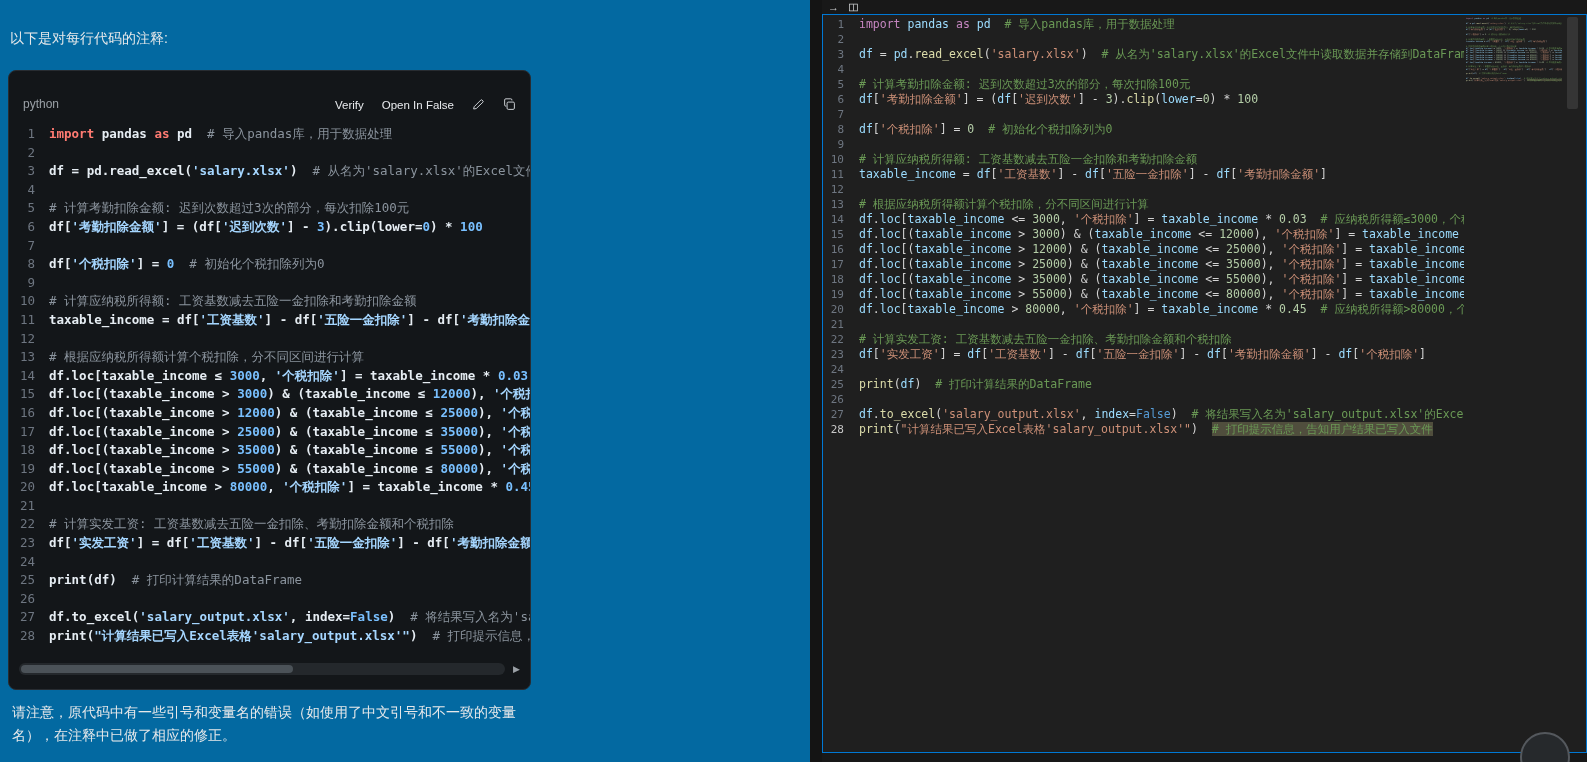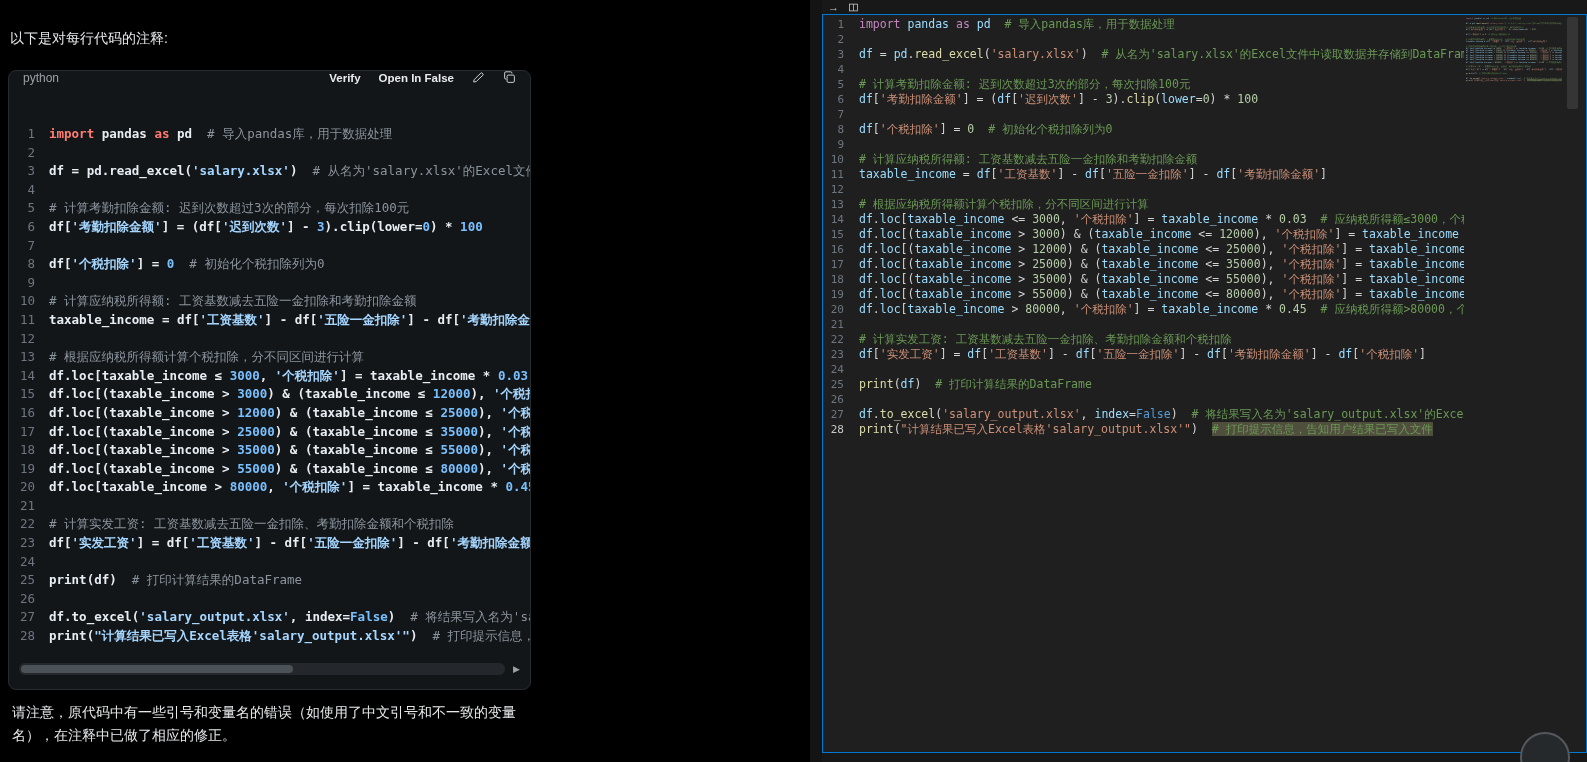--- a/index.html
+++ b/index.html
@@ -1,29 +1,29 @@
 <!DOCTYPE html>
 <html><head>
 <meta charset="utf-8">
 <style>
   *{margin:0;padding:0;box-sizing:border-box}
   html,body{width:1587px;height:762px;overflow:hidden;background:#141414}
   body{font-family:"Liberation Sans",sans-serif}
   .app{position:relative;width:1587px;height:762px;display:flex}
 
   
-  .chat-panel{position:relative;width:810px;height:762px;background:#000000;flex:none}
+  .chat-panel{position:relative;width:810px;height:762px;background:#0369a1;flex:none}
   .intro{position:absolute;left:10px;top:30px;font-size:14px;color:#e6e8ea}
   .note{position:absolute;left:12px;top:701px;width:542px;font-size:14px;line-height:23px;color:#e6e8ea}
   .code-card{position:absolute;left:8px;top:70px;width:523px;height:620px;background:#131619;
              border:1px solid #282c31;border-radius:8px;overflow:hidden;display:flex;flex-direction:column}
-  .card-header{height:40px;flex:none;display:flex;align-items:flex-start;justify-content:space-between;padding:0 14px}
+  .card-header{height:40px;flex:none;display:flex;align-items:flex-end;justify-content:space-between;padding:0 14px}
   .lang{color:#9aa0a6;font-size:12px}
   .actions{display:flex;align-items:center;gap:18px}
-  .act{background:none;border:none;color:#e8eaed;font-size:11.5px;font-weight:700;cursor:pointer;font-family:"Liberation Sans",sans-serif}
+  .act{background:none;border:none;color:#e8eaed;font-size:11.5px;font-weight:400;cursor:pointer;font-family:"Liberation Sans",sans-serif}
   .icon-btn{background:none;border:none;cursor:pointer;display:flex;align-items:center}
   .code-scroll{flex:1;overflow:hidden;padding-top:14px;font-family:"DejaVu Sans Mono",monospace;font-size:12.5px;line-height:18.6px}
   .gh .cl{display:flex;height:18.6px;white-space:pre}
   .gh .ln{flex:none;width:40px;text-align:right;padding-right:14px;color:#6e7681;font-weight:400}
   .gh .ct{white-space:pre;font-weight:700;color:#e6edf3}
   .gh .tk-kw{color:#ff7b72}
   .gh .tk-kw2{color:#79c0ff}
   .gh .tk-str{color:#a5d6ff}
   .gh .tk-com{color:#8b949e;font-weight:400}
   .gh .tk-num{color:#79c0ff}

